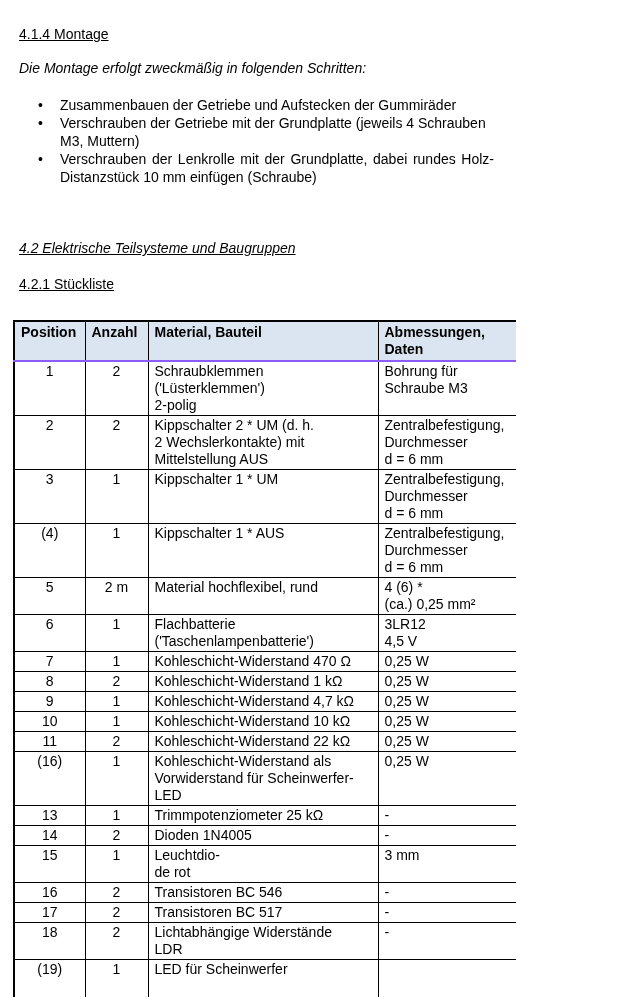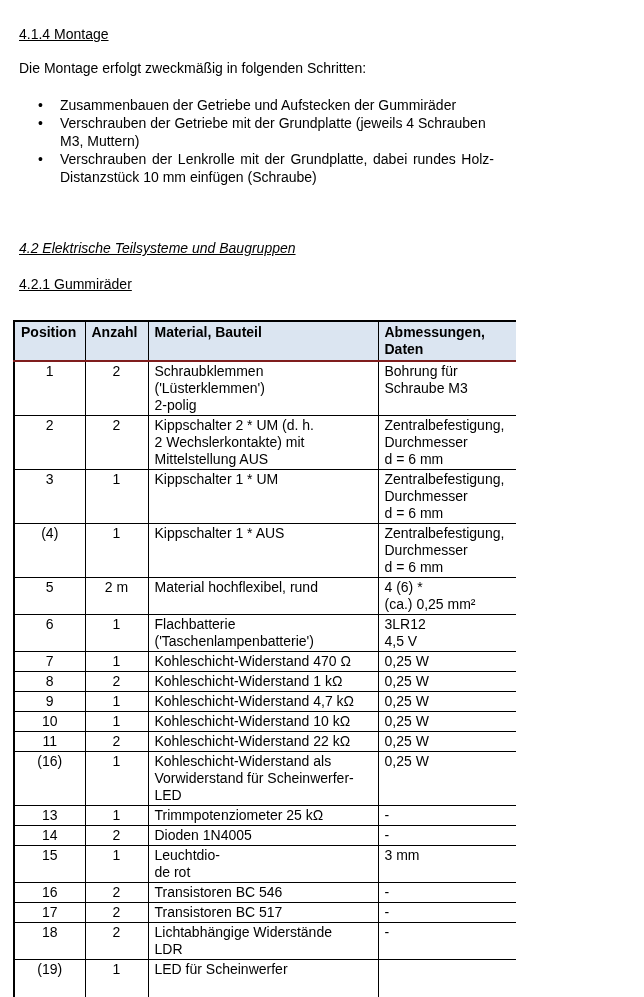--- a/index.html
+++ b/index.html
@@ -18,21 +18,21 @@
     background: #fff;
   }
   .doc-heading {
     font-size: 14px; font-weight: normal;
     text-decoration: underline;
     line-height: 18px;
     margin: 0;
   }
   .h2 { margin-top: 53px; font-style: italic; }
   .h3 { margin-top: 18px; }
-  .intro { margin: 16px 0 0 0; line-height: 18px; }
+  .intro { margin: 16px 0 0 0; line-height: 18px; font-style: italic; }
   ul.bullets {
     list-style: none;
     margin: 19px 0 12px 0;
     padding: 0 0 0 19px;
   }
   ul.bullets li {
     position: relative;
     padding-left: 22px;
     line-height: 18px;
   }
@@ -57,21 +57,21 @@
     line-height: 17px;
     font-size: 14px;
     overflow: hidden;
   }
   .stueckliste th {
     background: var(--th-bg, #dbe5f1);
     font-weight: bold;
     text-align: left;
     padding: 2px 4px 2px 6px;
     height: 39px;
-    border-bottom: 2px solid #7f1d1d;
+    border-bottom: 2px solid #8b5cf6;
   }
   .stueckliste th.c-pos, .stueckliste th.c-anz { padding-left: 6px; }
   .stueckliste td {
     padding: 1px 4px 1px 6px;
   }
   .stueckliste td.c-pos, .stueckliste td.c-anz {
     text-align: center;
     padding-left: 2px; padding-right: 2px;
   }
   .stueckliste tbody tr:last-child td { height: 54px; }
@@ -86,21 +86,21 @@
   <p class="intro">Die Montage erfolgt zweckmäßig in folgenden Schritten:</p>
 
   <ul class="bullets">
     <li>Zusammenbauen der Getriebe und Aufstecken der Gummiräder</li>
     <li>Verschrauben der Getriebe mit der Grundplatte (jeweils 4 Schrauben M3, Muttern)</li>
     <li class="justify">Verschrauben der Lenkrolle mit der Grundplatte, dabei rundes Holz-Distanzstück 10 mm einfügen (Schraube)</li>
   </ul>
 
   <p class="doc-heading h2">4.2 Elektrische Teilsysteme und Baugruppen</p>
 
-  <p class="doc-heading h3">4.2.1 Gummiräder</p>
+  <p class="doc-heading h3">4.2.1 Stückliste</p>
 
   <table class="stueckliste">
     <colgroup>
       <col style="width:71px">
         <col style="width:63px">
         <col style="width:230px">
         <col style="width:141px">
         <col style="width:104px">
     </colgroup>
     <thead>

